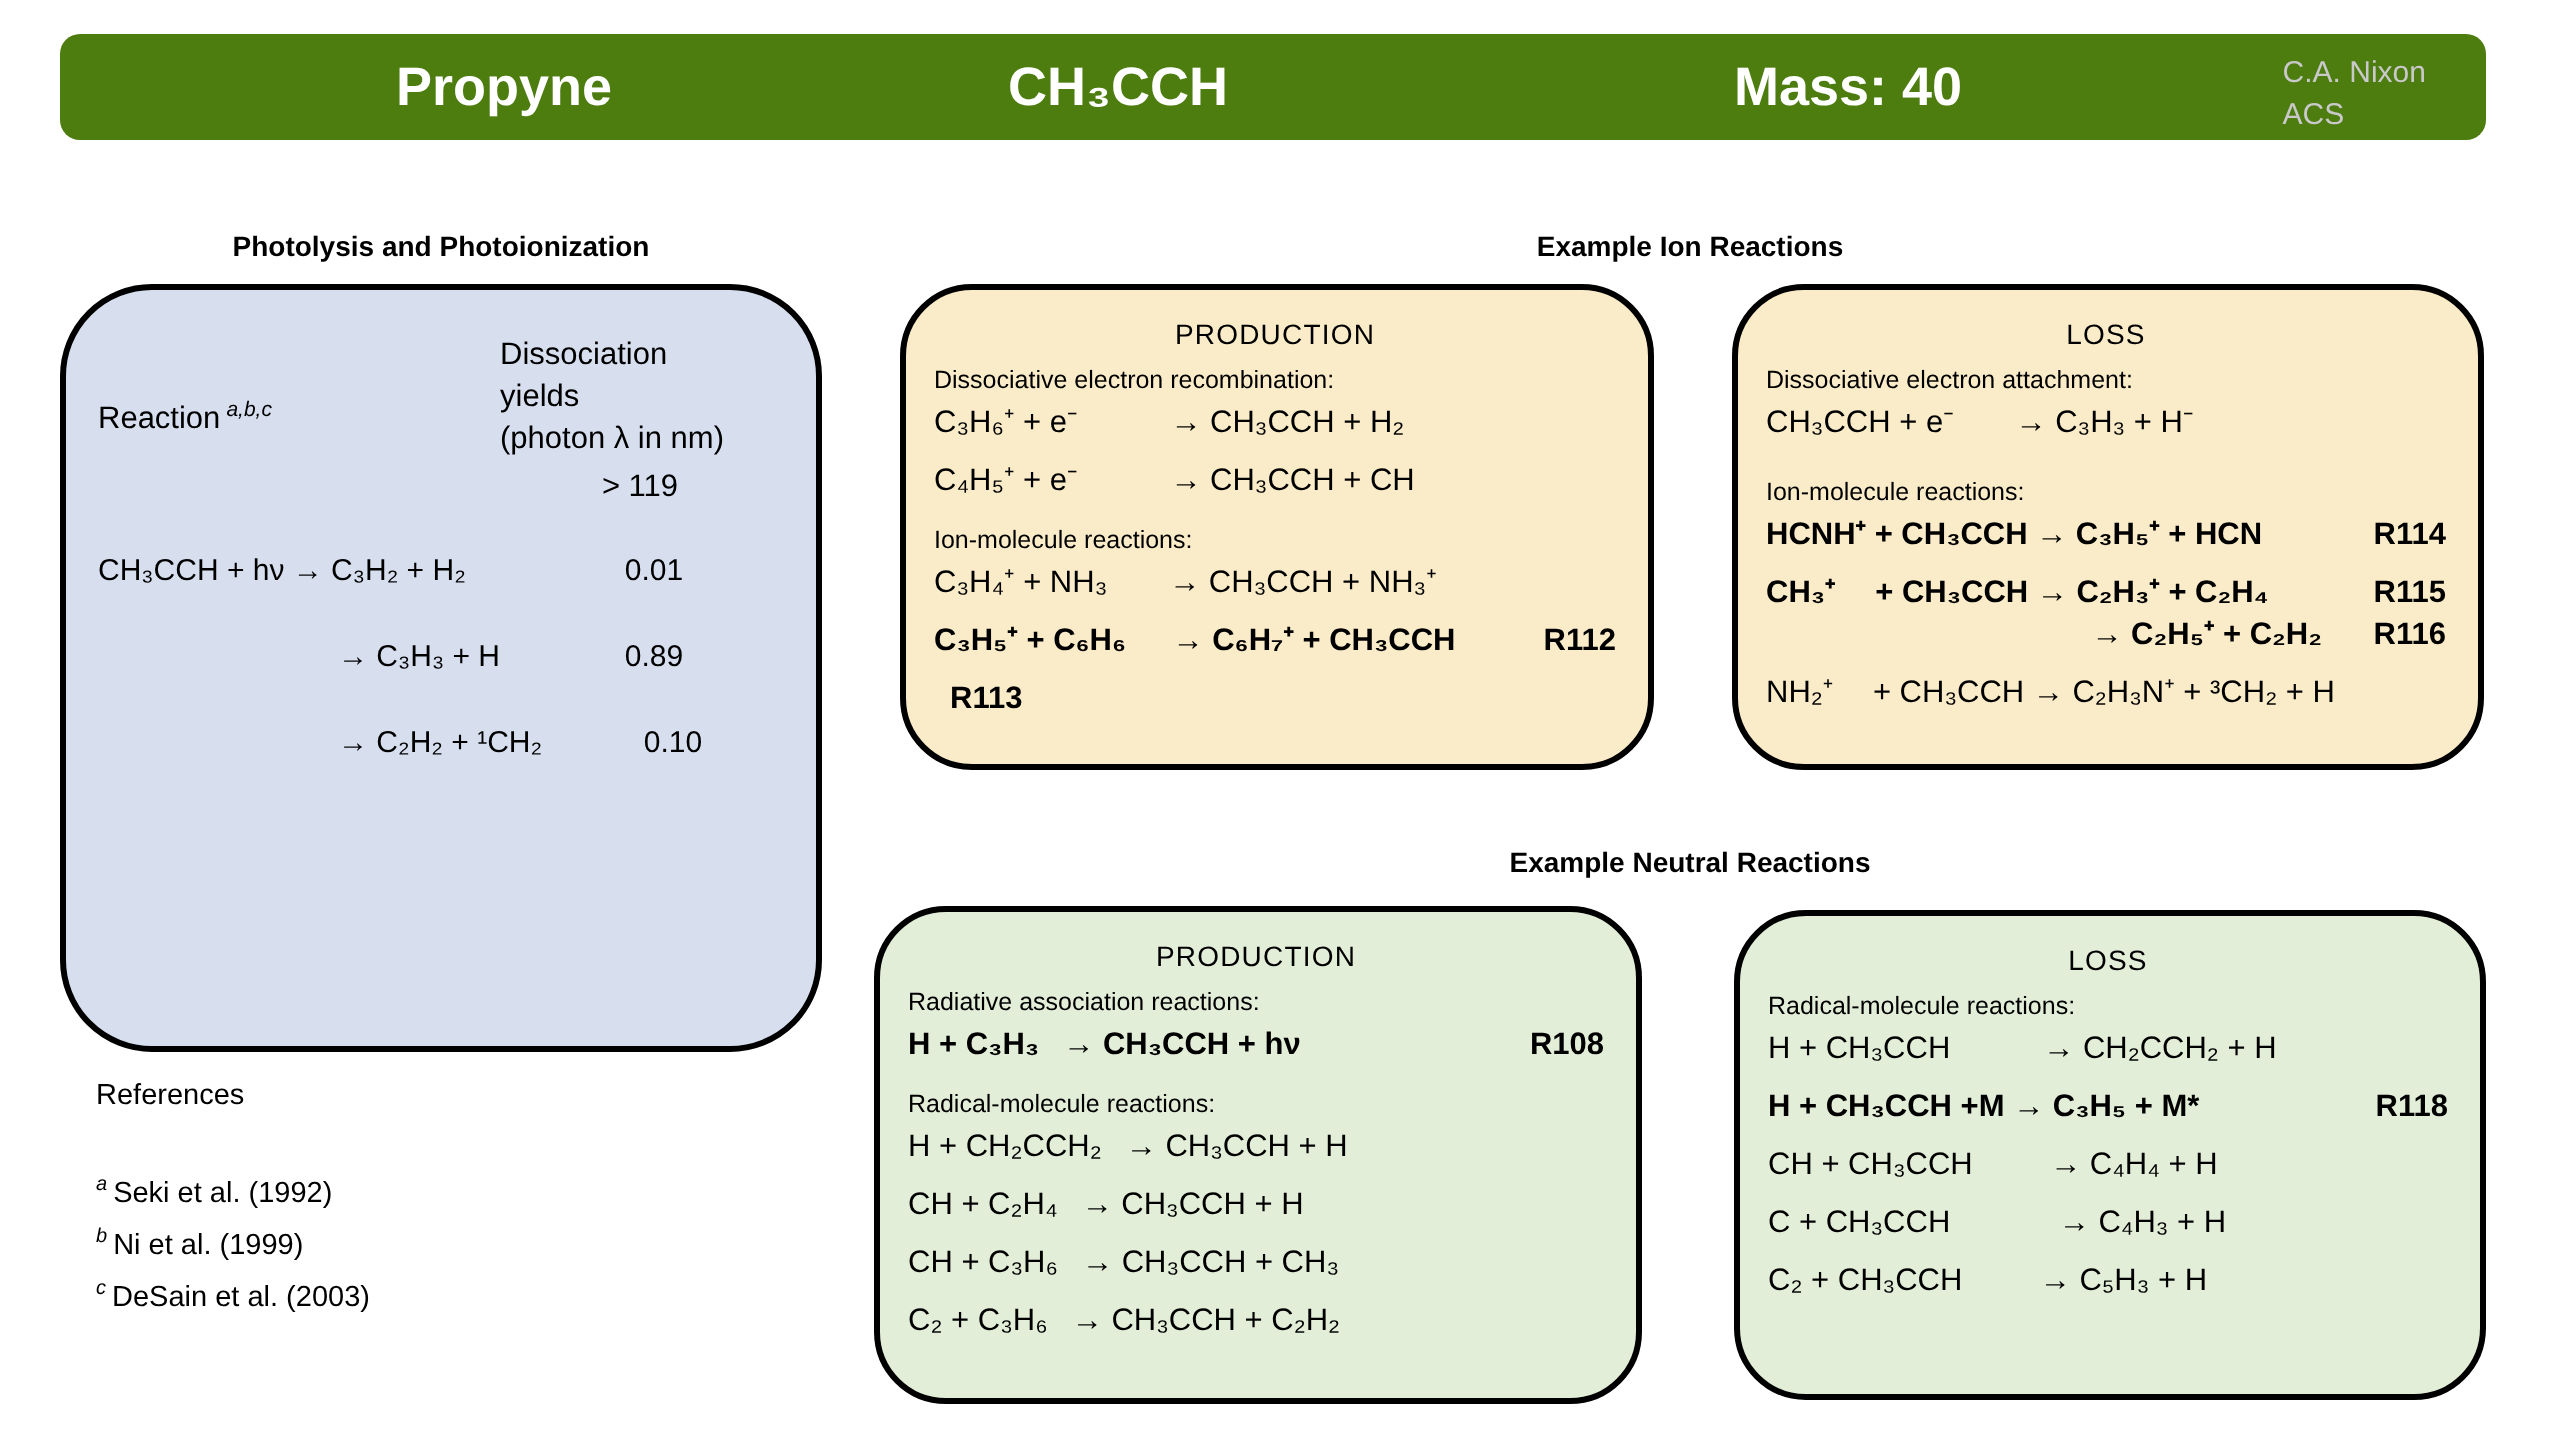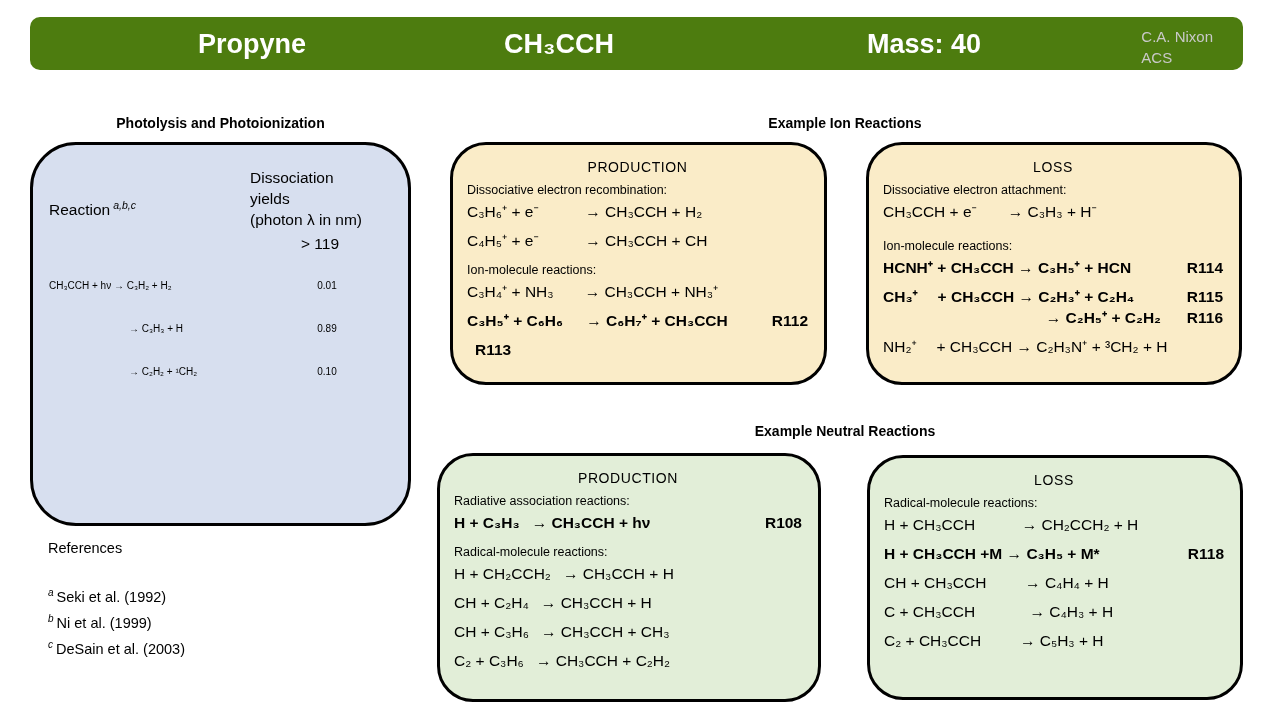--- a/index.html
+++ b/index.html
@@ -45,21 +45,21 @@
   .rx-code { font-weight:bold; padding-left:8px; }
   .rx.bold .rx-text { font-weight:bold; }
 
   
   .blue-head { display:flex; justify-content:space-between; margin-bottom:22px; }
   .blue-head-left { padding-top:32px; font-size:15.5px; }
   .blue-head-left sup { font-style:italic; font-size:10.5px; margin-left:3px; }
   .blue-head-right { width:140px; font-size:15.5px; line-height:21px; }
   .yield-heading { white-space:pre-line; }
   .yield-threshold { text-align:center; margin-top:3px; }
-  .prow { display:flex; align-items:center; font-size:10px; line-height:19px;
+  .prow { display:flex; align-items:center; font-size:15px; line-height:19px;
           margin-bottom:24px; white-space:nowrap;gap:12px; }
   .prow-text { flex:1; }
   .prow-yield { width:126px; text-align:center; }
 
   
   .refs { position:absolute; left:48px; top:540px; font-size:14.5px; }
   .refs-title { margin-bottom:26px; }
   .ref-item { line-height:22px; }
   .ref-item sup { font-style:italic; font-size:10px; margin-right:3px; }
 </style>

